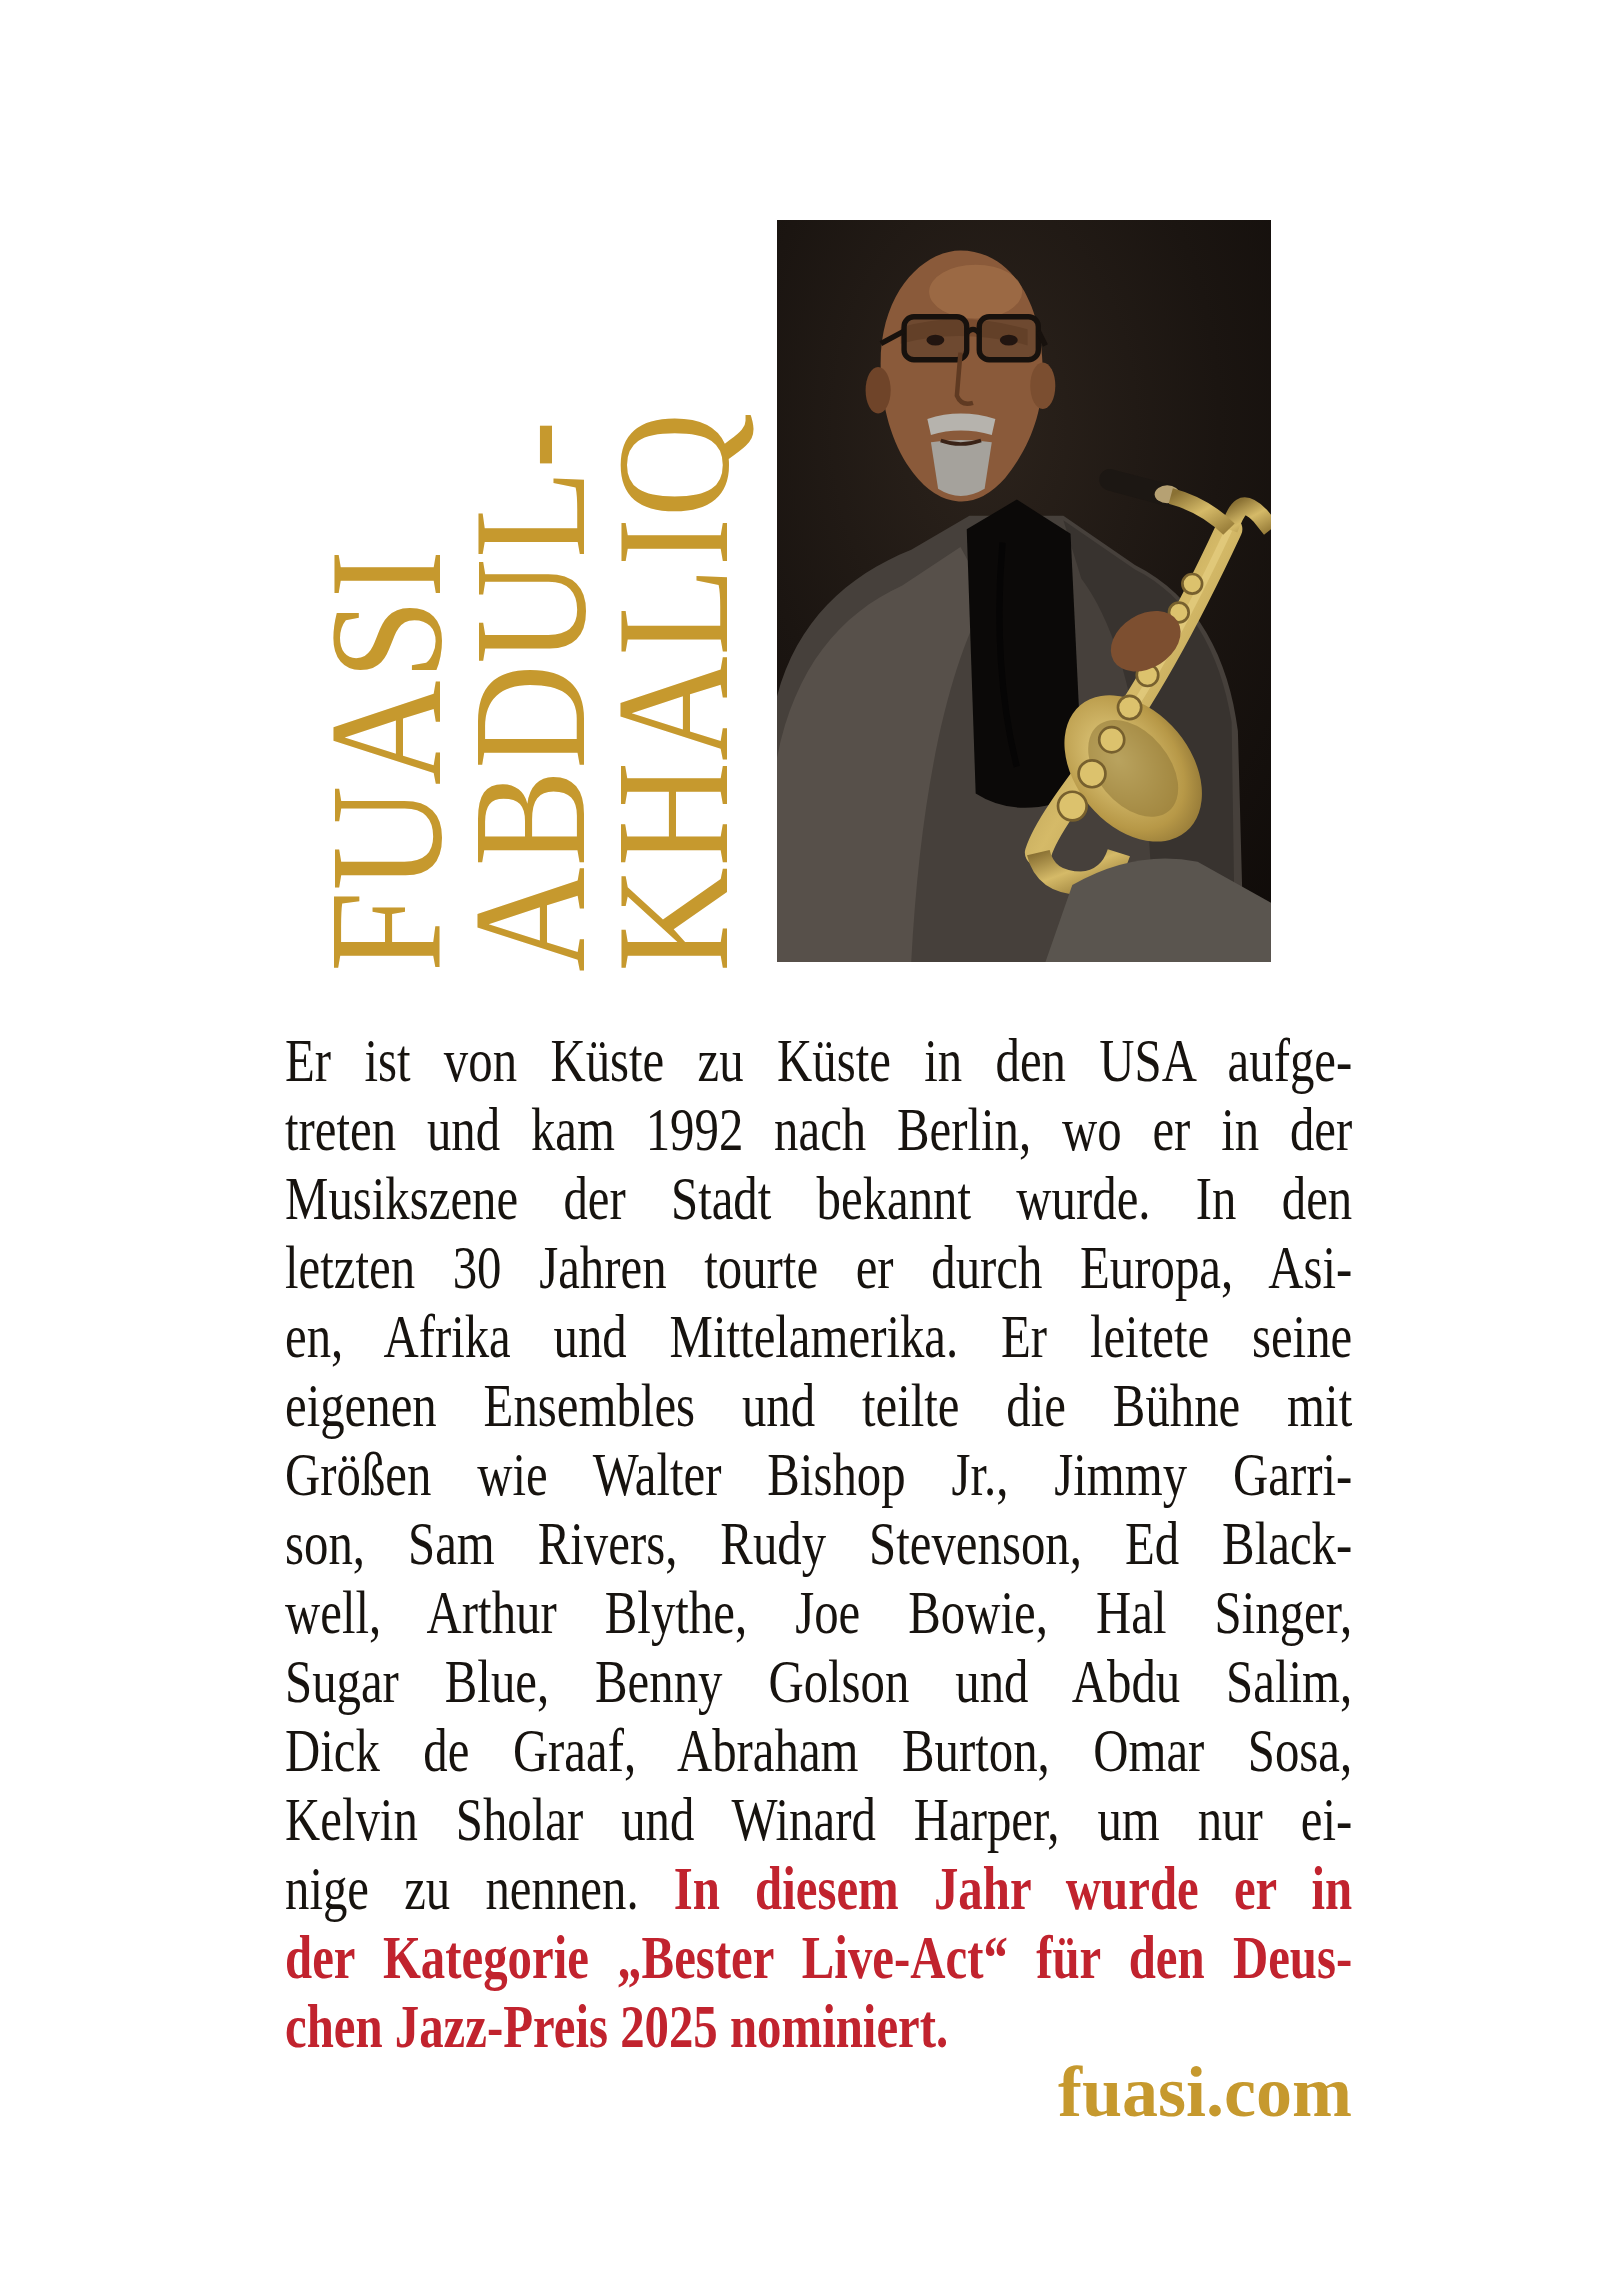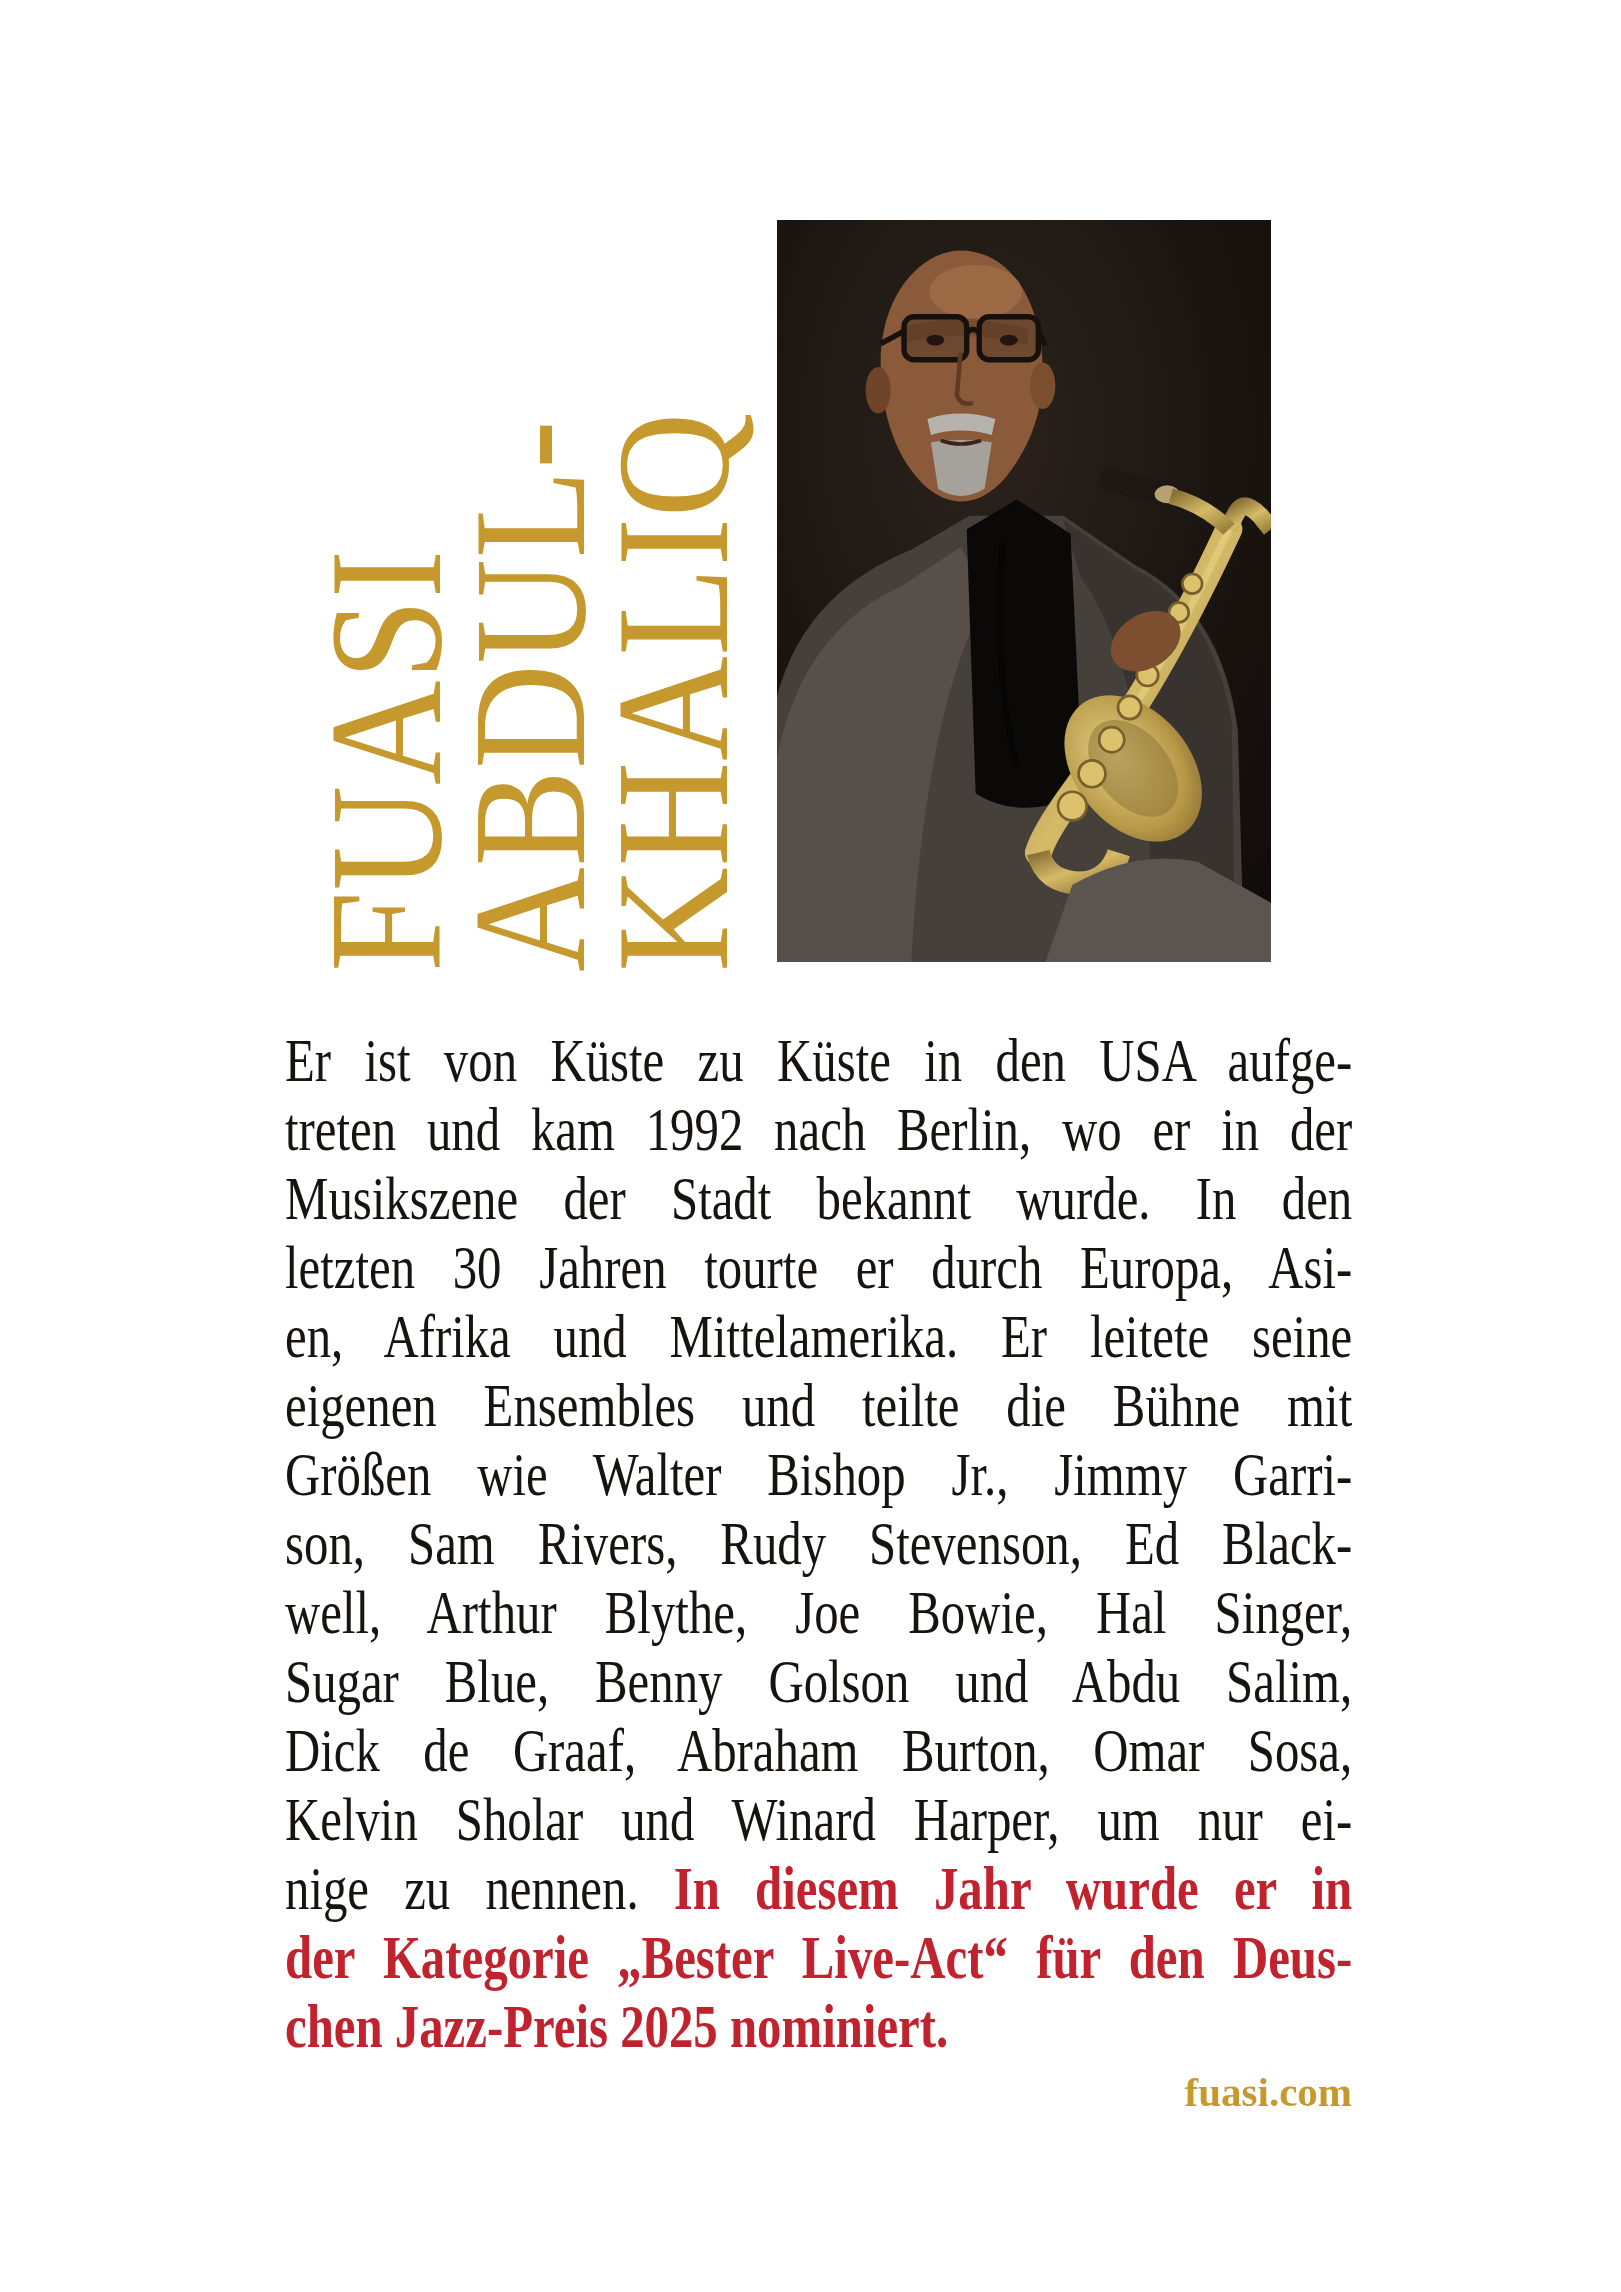--- a/index.html
+++ b/index.html
@@ -32,21 +32,21 @@
   .bio .line{
     height:69px;line-height:69px;
     text-align:justify;text-align-last:justify;
     white-space:normal;
   }
   .bio .line.last{text-align-last:left;}
   .seg-red{color:var(--red,#c1232e);font-weight:700;}
   
   .site{
     position:absolute;top:2065px;right:269px;
-    font-size:41px;line-height:54px;font-weight:700;
+    font-size:72px;line-height:54px;font-weight:700;
     color:var(--gold,#c6992e);
     margin-left:43px;
   }
 </style>
 </head>
 <body>
 
 <div class="page">
 
   <div class="title-word tw1">FUASI</div>

